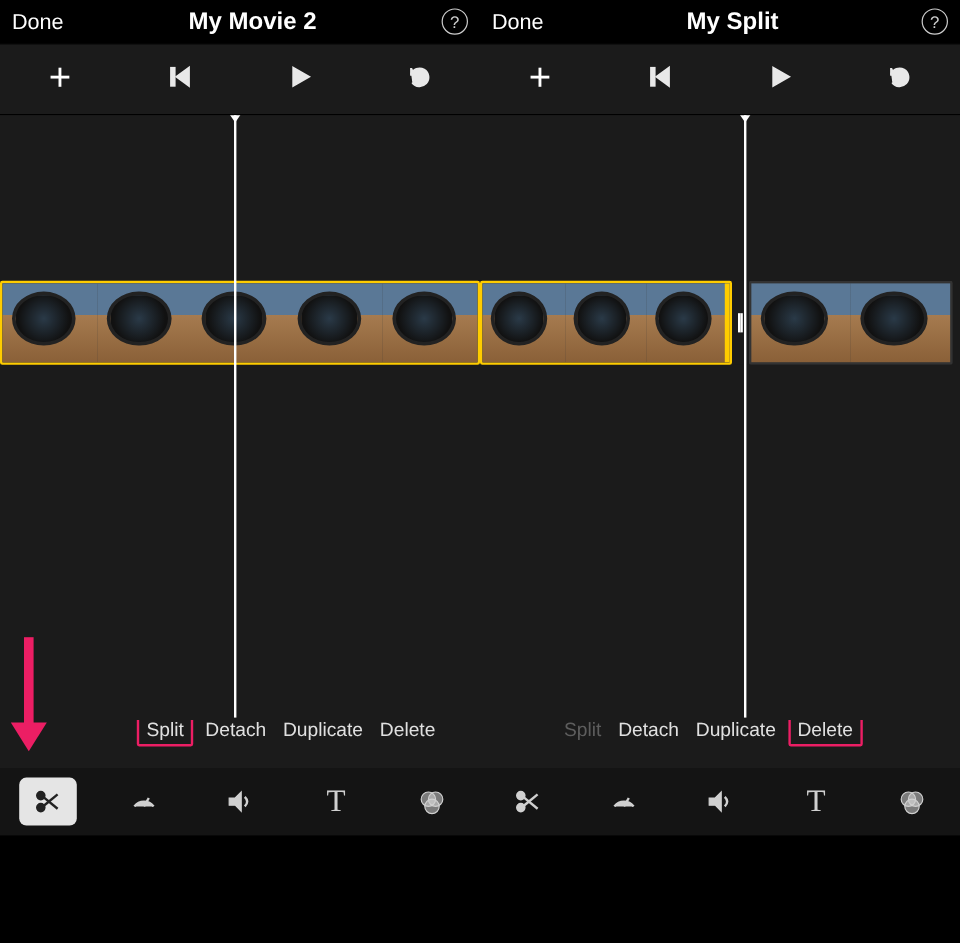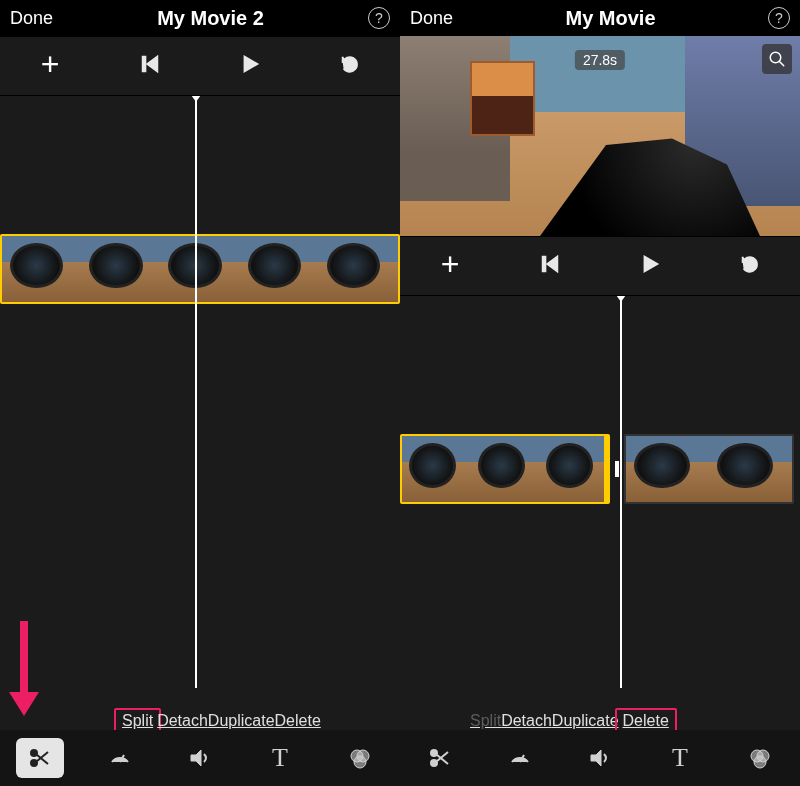--- a/index.html
+++ b/index.html
@@ -5,21 +5,21 @@
   * { box-sizing: border-box; margin: 0; padding: 0; }
   body {
     width: 800px; height: 786px;
     background: #000;
     font-family: -apple-system, "Helvetica Neue", Arial, sans-serif;
     color: #fff;
     display: flex;
     overflow: hidden;
   }
   .pane {
-    width: 400px; height: 786px;
+    width: 400px; height: 696px;
     background: #1b1b1b;
     position: relative;
     display: flex; flex-direction: column;
   }
   
   .header {
     height: 36px;
     display: flex; align-items: center; justify-content: space-between;
     padding: 0 10px;
     background: #000;
@@ -126,22 +126,22 @@
   .split-gap {
     width:14px;height:70px;background:#1b1b1b;border:none !important;
     position:relative;
   }
   .split-gap::after{
     content:""; position:absolute; left:5px; top:27px; width:2px; height:16px;
     background:#fff; box-shadow:2px 0 0 #fff;
   }
   
   .editactions{
-    height:40px; display:flex;align-items:flex-end;
-    padding:0 14px 0 118px; font-size:16px;color:#e0e0e0;text-decoration:underline;
+    height:40px; display:flex;align-items:flex-start;gap:14px;
+    padding:0 14px 0 118px; font-size:16px;color:#e0e0e0;
   }
   .editactions.right{padding-left:70px;}
   .editactions span{cursor:pointer;}
   .editactions .disabled{color:#5d5d5d;}
   .hl{ border:2.5px solid #ec1e64; padding:2px 6px; margin:-4px -4px; border-radius:2px;}
   
   .toolbar{
     height:56px; display:flex; align-items:center; justify-content:space-around;
     background:#141414;
   }
@@ -244,36 +244,22 @@
   </div>
   <div class="arrow-annot">
     <div class="shaft"></div>
       <div class="head"></div>
   </div>
 </div>
 
 <div class="pane right">
   <div class="header">
     <span class="done">Done</span>
-    <span class="title">My Movie</span>
+    <span class="title">My Split</span>
     <span class="help">?</span>
-  </div>
-  <div class="preview">
-    <div class="scene"></div>
-    <div class="wall-left"></div>
-    <div class="window"></div>
-    <div class="wall-right"></div>
-    <div class="gun"></div>
-    <div class="timebar">27.8s</div>
-    <div class="zoom">
-      <svg viewBox="0 0 24 24">
-          <circle cx="10" cy="10" r="7"></circle>
-          <line x1="15" y1="15" x2="21" y2="21"></line>
-        </svg>
-    </div>
   </div>
   <div class="transport">
     <div class="tbtn plus">+</div>
     <div class="tbtn">
       <svg viewBox="0 0 24 24" fill="#e8e8e8" stroke="none">
           <rect x="4" y="4" width="3" height="16"></rect>
           <polygon points="20,4 20,20 9,12"></polygon>
         </svg>
     </div>
     <div class="tbtn">

